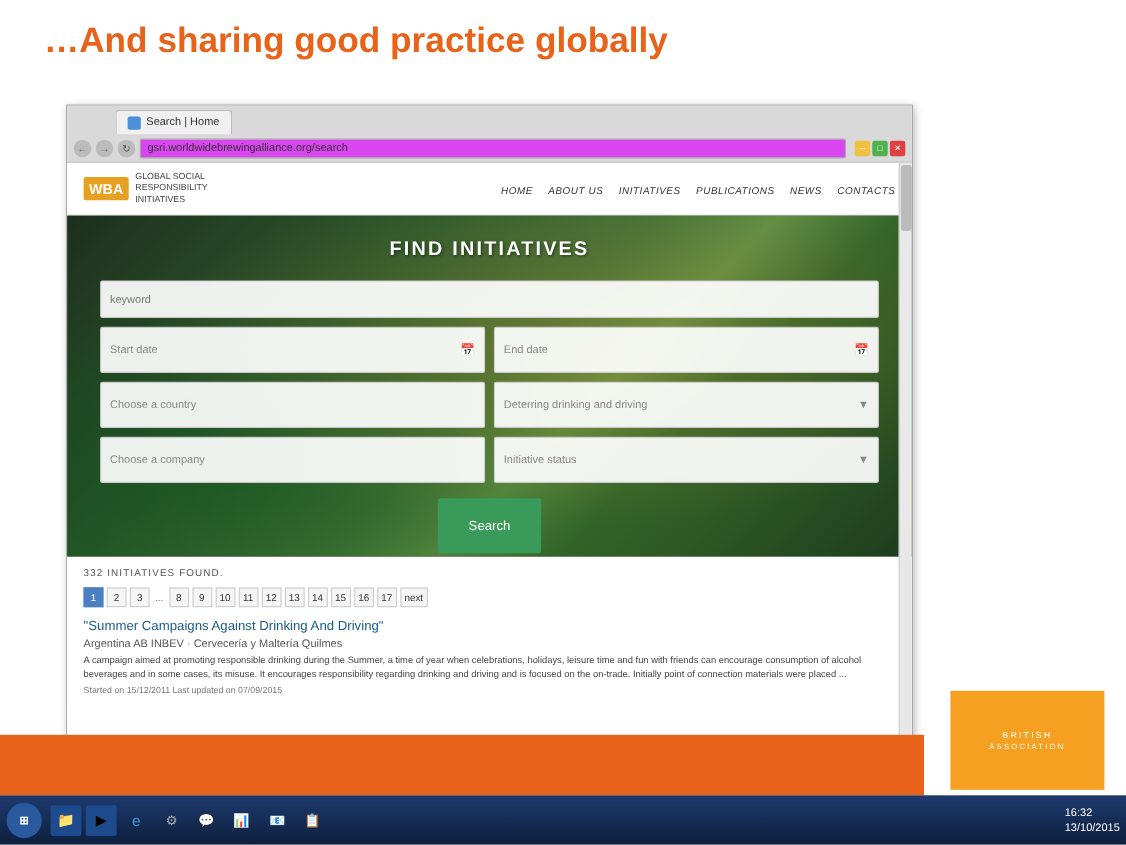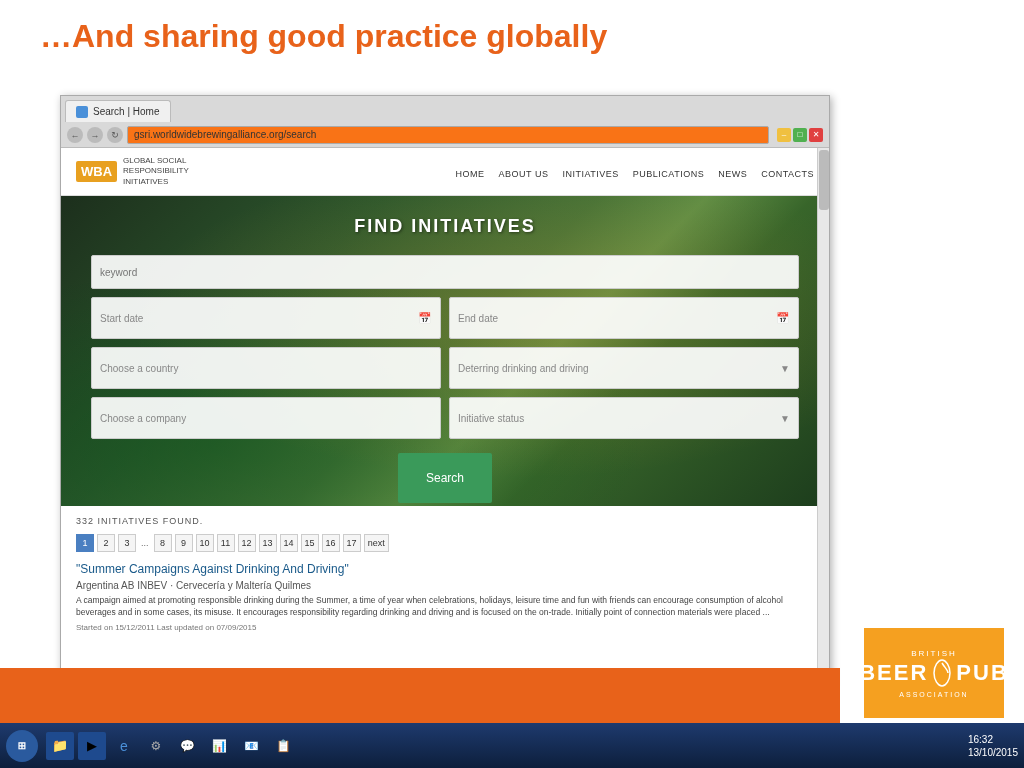--- a/index.html
+++ b/index.html
@@ -39,20 +39,21 @@
       height: 52px;
       border-bottom: 1px solid #bbb;
       display: flex;
       flex-direction: column;
     }
     #browser-tabs {
       display: flex;
       align-items: flex-start;
       padding: 4px 4px 0 4px;
       height: 26px;
+      margin-left: 40px;
     }
     .browser-tab {
       background: #f0f0f0;
       border: 1px solid #bbb;
       border-bottom: none;
       padding: 2px 10px;
       font-size: 10px;
       color: #333;
       display: flex;
       align-items: center;
@@ -82,21 +83,21 @@
       display: flex;
       align-items: center;
       justify-content: center;
       font-size: 9px;
       color: #555;
       cursor: pointer;
     }
     #address-bar {
       flex: 1;
       height: 18px;
-      background: #f97316;
+      background: #d946ef;
       border: 1px solid #aaa;
       border-radius: 2px;
       padding: 0 6px;
       font-size: 10px;
       color: #333;
       display: flex;
       align-items: center;
     }
     .window-controls {
       display: flex;
@@ -150,20 +151,21 @@
     .wba-text {
       font-size: 8px;
       color: #444;
       line-height: 1.3;
       max-width: 80px;
     }
     .nav-links {
       display: flex;
       gap: 14px;
       list-style: none;
+      font-style: italic;
     }
     .nav-links li a {
       font-size: 9px;
       color: #333;
       text-decoration: none;
       letter-spacing: 0.5px;
     }
 
     
     #hero-section {
@@ -523,28 +525,20 @@
 
   <div id="browser-scrollbar">
     <div class="scrollbar-thumb"></div>
   </div>
 </div>
 
 <div id="orange-bar"></div>
 
 <div id="beer-pub-logo">
   <div style="font-size:8px;color:#fff;letter-spacing:2px;margin-bottom:0;">BRITISH</div>
-  <div class="beer-pub-text">
-    <span>BEER</span>
-    <svg width="24" height="30" viewBox="0 0 24 30" style="margin:0 2px;">
-      <path d="M12 2 C8 2 4 8 4 15 C4 22 8 28 12 28 C16 28 20 22 20 15 C20 8 16 2 12 2 Z" fill="none" stroke="#fff" stroke-width="1.5"></path>
-      <path d="M12 5 C15 10 18 12 18 15" fill="none" stroke="#fff" stroke-width="1.5"></path>
-    </svg>
-    <span>PUB</span>
-  </div>
   <div style="font-size:7px;color:#fff;letter-spacing:2px;margin-top:3px;">ASSOCIATION</div>
 </div>
 
 <div id="taskbar">
   <div class="taskbar-start">
     <span style="color:#fff;font-size:10px;font-weight:bold;">⊞</span>
   </div>
   <div class="taskbar-icon" style="background:#1e4a8e;border-radius:2px;">
     <span style="font-size:13px;">📁</span>
   </div>

